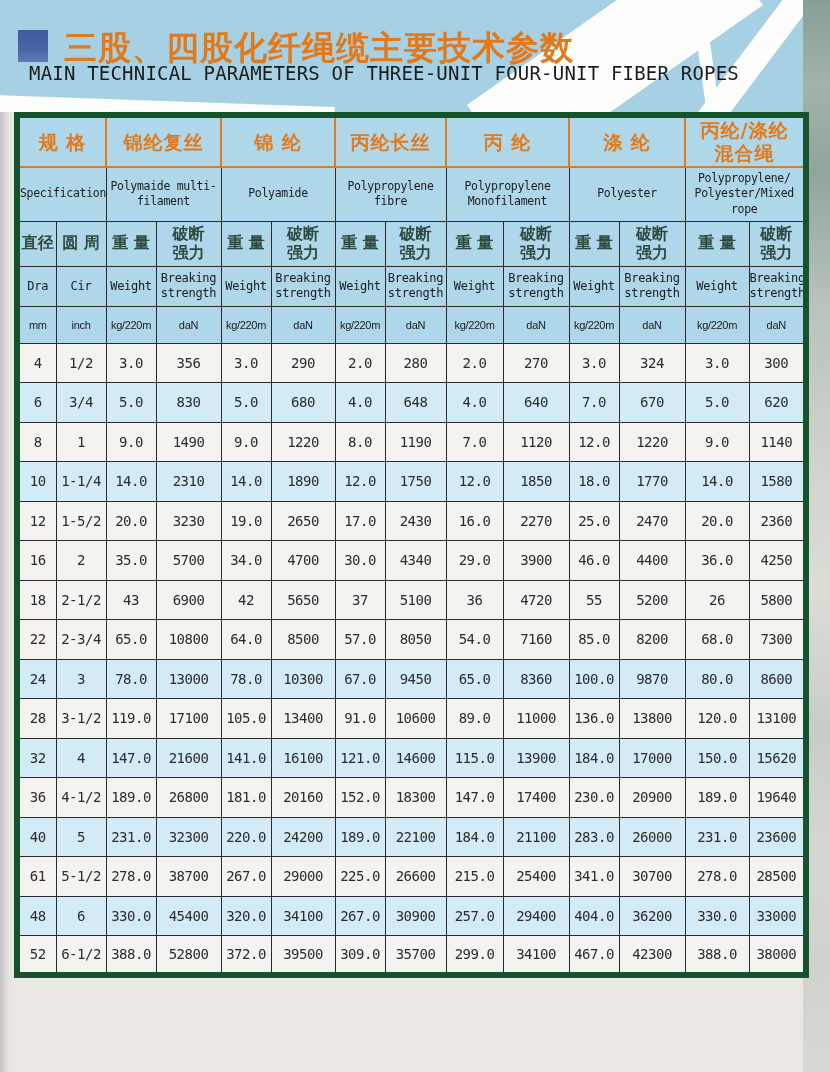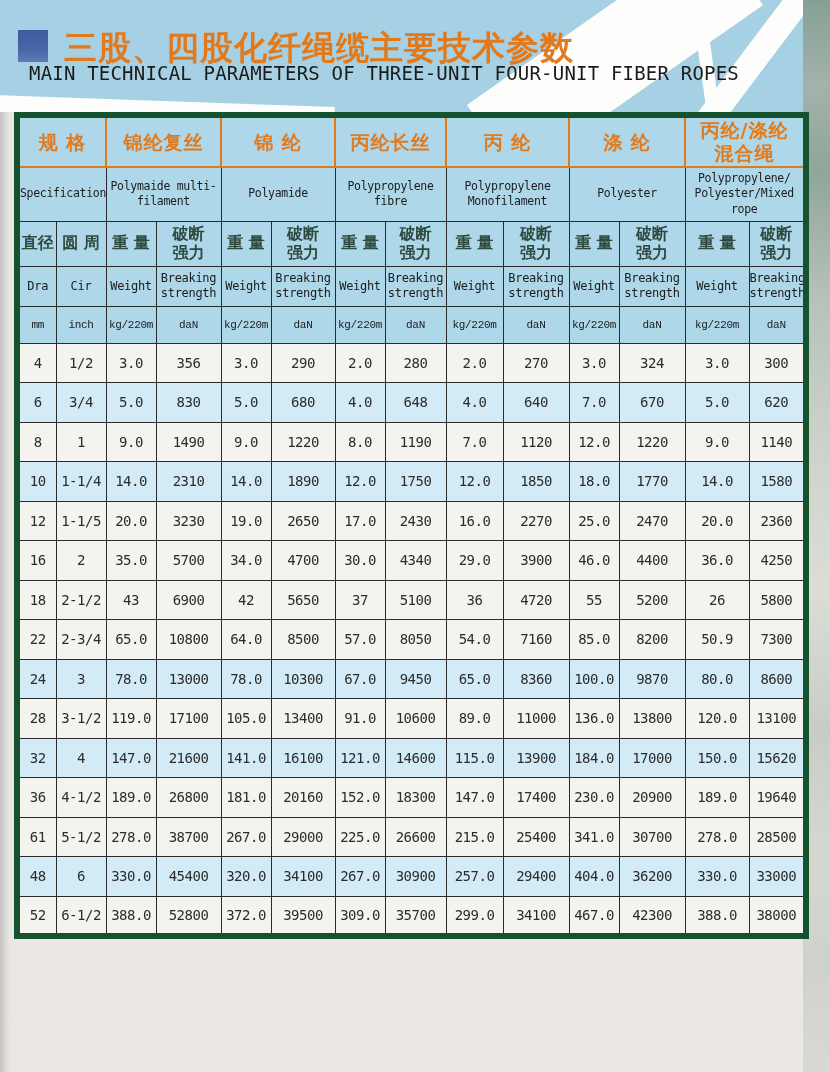--- a/index.html
+++ b/index.html
@@ -89,21 +89,21 @@
   tr.row-sub-zh th{
     color:#2e4a40;font-weight:bold;font-size:16px;
     white-space:pre-line;line-height:1.15;
   }
   tr.row-sub-en th{
     font-family:"DejaVu Sans Mono",monospace;
     font-size:12px;color:#1c1c1c;
     white-space:pre-line;line-height:1.25;letter-spacing:-0.3px;
   }
   tr.row-units th{
-    font-family:Liberation Mono, monospace;
+    font-family:Liberation Sans, sans-serif;
     font-size:11px;color:#1c1c1c;letter-spacing:-0.3px;
   }
   tbody td{
     height:39.5px;
     font-family:"DejaVu Sans Mono",monospace;
     font-size:14px;color:#2c2c2c;letter-spacing:-0.5px;
   }
   tbody tr{background:var(--row-white);}
   tbody tr.shaded{background:var(--row-blue);}
 </style>
@@ -286,21 +286,21 @@
         <td>1750</td>
         <td>12.0</td>
         <td>1850</td>
         <td>18.0</td>
         <td>1770</td>
         <td>14.0</td>
         <td>1580</td>
       </tr>
       <tr>
         <td>12</td>
-        <td>1-1/5</td>
+        <td>1-5/2</td>
         <td>20.0</td>
         <td>3230</td>
         <td>19.0</td>
         <td>2650</td>
         <td>17.0</td>
         <td>2430</td>
         <td>16.0</td>
         <td>2270</td>
         <td>25.0</td>
         <td>2470</td>
@@ -345,21 +345,21 @@
         <td>65.0</td>
         <td>10800</td>
         <td>64.0</td>
         <td>8500</td>
         <td>57.0</td>
         <td>8050</td>
         <td>54.0</td>
         <td>7160</td>
         <td>85.0</td>
         <td>8200</td>
-        <td>50.9</td>
+        <td>68.0</td>
         <td>7300</td>
       </tr>
       <tr class="shaded">
         <td>24</td>
         <td>3</td>
         <td>78.0</td>
         <td>13000</td>
         <td>78.0</td>
         <td>10300</td>
         <td>67.0</td>
@@ -412,20 +412,36 @@
         <td>20160</td>
         <td>152.0</td>
         <td>18300</td>
         <td>147.0</td>
         <td>17400</td>
         <td>230.0</td>
         <td>20900</td>
         <td>189.0</td>
         <td>19640</td>
       </tr>
+      <tr class="shaded">
+        <td>40</td>
+        <td>5</td>
+        <td>231.0</td>
+        <td>32300</td>
+        <td>220.0</td>
+        <td>24200</td>
+        <td>189.0</td>
+        <td>22100</td>
+        <td>184.0</td>
+        <td>21100</td>
+        <td>283.0</td>
+        <td>26000</td>
+        <td>231.0</td>
+        <td>23600</td>
+      </tr>
       <tr>
         <td>61</td>
         <td>5-1/2</td>
         <td>278.0</td>
         <td>38700</td>
         <td>267.0</td>
         <td>29000</td>
         <td>225.0</td>
         <td>26600</td>
         <td>215.0</td>

